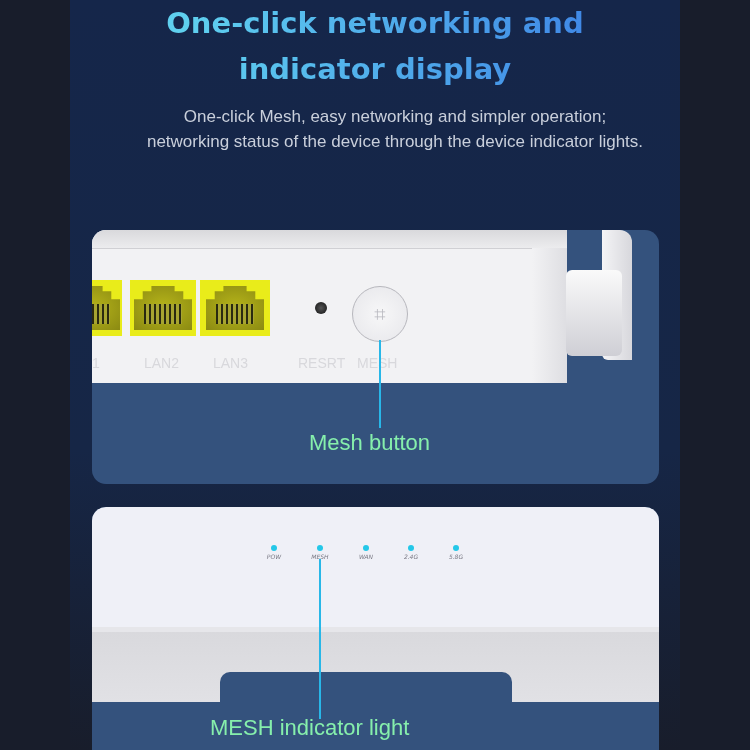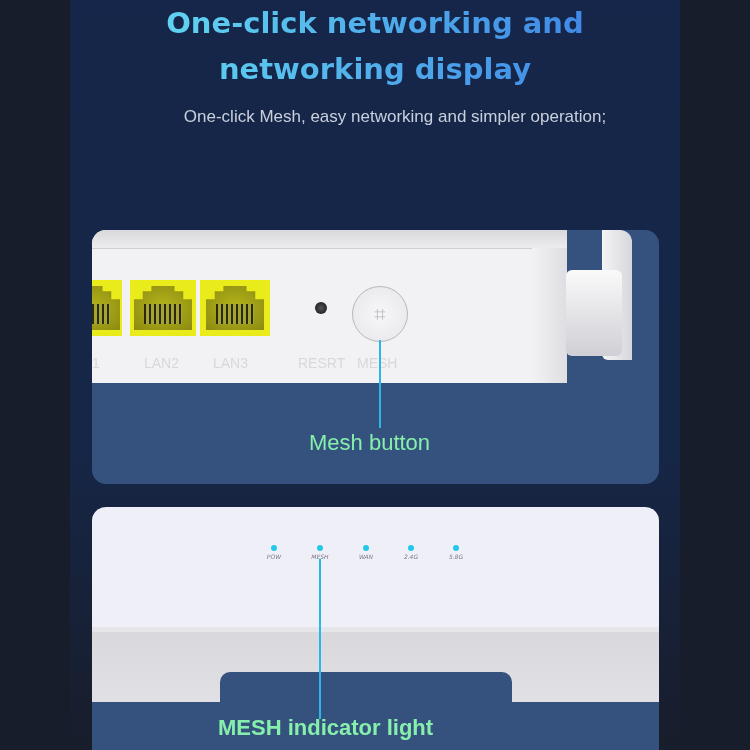--- a/index.html
+++ b/index.html
@@ -33,24 +33,25 @@
   .notch{position:absolute;left:128px;top:165px;width:292px;height:80px;background:#34527d;border-radius:10px 10px 0 0;}
   .led{position:absolute;top:38px;width:6px;height:6px;border-radius:50%;background:#24c7e8;}
   .ledlabel{position:absolute;top:46px;font-size:6px;color:#7a7a85;font-style:italic;width:40px;text-align:center;}
 </style>
 </head>
 <body>
 
 <div class="strip"></div>
 
 <div class="title t1">One-click networking and</div>
-<div class="title t2">networking display</div>
+<div class="title t2">indicator display</div>
 
 <div class="sub">
   <div>One-click Mesh, easy networking and simpler operation;</div>
+  <div>networking status of the device through the device indicator lights.</div>
 </div>
 
 <div class="panel p1">
   <div class="device1">
     <div class="topbar"></div>
 
     <div class="port" style="left:0;width:30px;">
       <div class="jack" style="left:-30px;">
           <div class="pins"></div>
         </div>
@@ -101,14 +102,14 @@
     <div class="ledlabel" style="left:208px;">MESH</div>
     <div class="ledlabel" style="left:254px;">WAN</div>
     <div class="ledlabel" style="left:299px;">2.4G</div>
     <div class="ledlabel" style="left:344px;">5.8G</div>
 
     <div class="lower"></div>
   </div>
   <div class="notch"></div>
 
   <div class="leader" style="left:227px;top:52px;height:160px;"></div>
-  <div class="callout" style="left:126px;top:208px;font-weight:bold;">MESH indicator light</div>
+  <div class="callout" style="left:118px;top:208px;">MESH indicator light</div>
 </div>
 
 </body></html>

